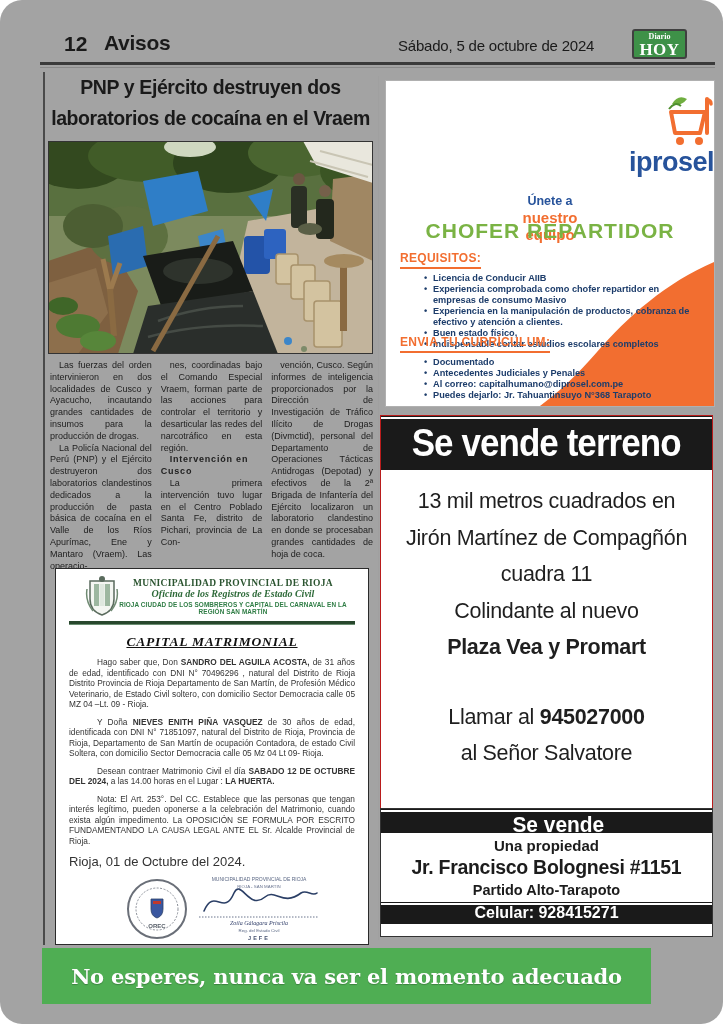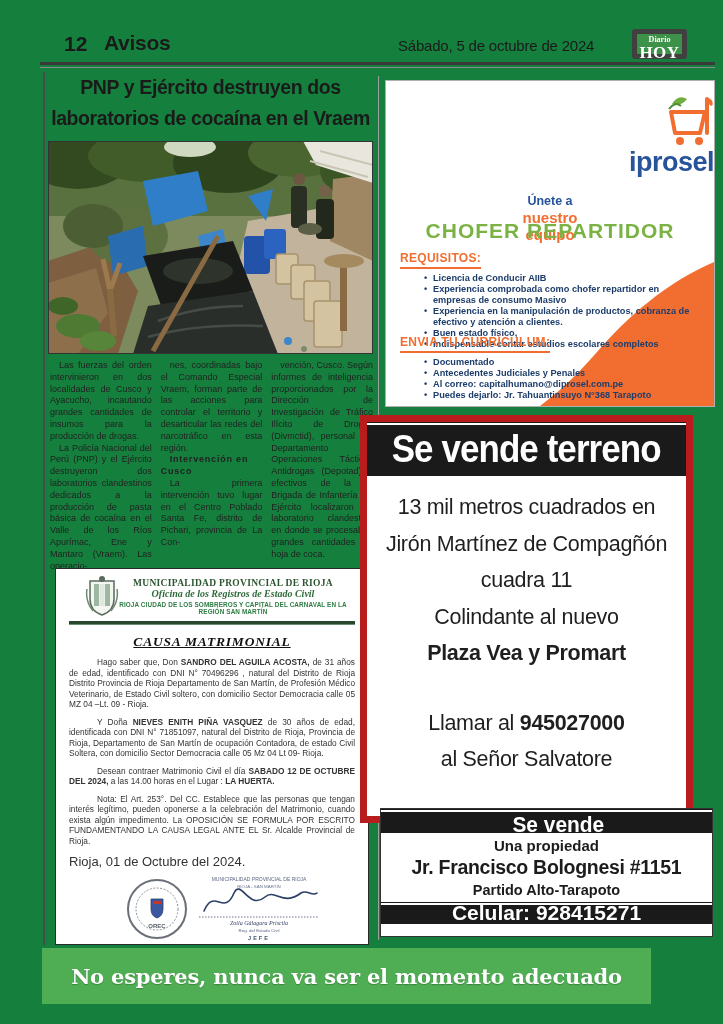--- a/index.html
+++ b/index.html
@@ -1,23 +1,23 @@
 <!DOCTYPE html>
 <html><head>
 <meta charset="utf-8">
 <style>
   * { margin:0; padding:0; box-sizing:border-box; }
   body { background:#ffffff; font-family:"Liberation Sans", sans-serif; }
-  .page { position:relative; width:723px; height:1024px; background:#15803d; overflow:hidden; }
+  .page { position:relative; width:723px; height:1024px; background:#a3a3a3; overflow:hidden;border-radius:22px; }
 
   
   .hdr-num { position:absolute; left:64px; top:32px; font-size:21px; font-weight:bold; color:#1a1a1a; }
   .hdr-sec { position:absolute; left:104px; top:31px; font-size:21px; font-weight:bold; color:#1a1a1a; letter-spacing:-0.3px;text-align:center; }
   .hdr-date { position:absolute; left:398px; top:37px; font-size:15px; color:#1a1a1a; letter-spacing:-0.2px; }
-  .hoy-logo { position:absolute; left:632px; top:29px; width:55px; height:30px; background:#3e9148; border:5px solid #404040; border-radius:3px; text-align:center; color:#fff; font-family:"Liberation Serif", serif; }
+  .hoy-logo { position:absolute; left:632px; top:29px; width:55px; height:30px; background:#3e9148; border:2px solid #404040; border-radius:3px; text-align:center; color:#fff; font-family:"Liberation Serif", serif; }
   .hoy-top { font-size:8px; font-weight:bold; line-height:9px; margin-top:1px; }
   .hoy-main { font-size:17px; font-weight:bold; line-height:17px; letter-spacing:0.5px; }
   .rule-thick { position:absolute; left:40px; top:62px; width:675px; height:3px; background:#3a3a3a; }
   .rule-thin { position:absolute; left:40px; top:67px; width:675px; height:1px; background:#8a8a8a; }
   .left-rule { position:absolute; left:43px; top:72px; width:2px; height:873px; background:#4a4a4a; }
   .col-divider { position:absolute; left:378px; top:76px; width:1px; height:864px; background:#a0a0a0; }
 
   
   .art-title { position:absolute; left:48px; top:72px; width:325px; text-align:center; font-size:19.5px; font-weight:bold; color:#1a1a1a; line-height:31px; letter-spacing:-0.4px; }
   .art-photo { position:absolute; left:48px; top:141px; width:325px; height:213px; }
@@ -52,37 +52,37 @@
   .ad-sect-title { position:absolute; left:14px; font-size:12px; font-weight:bold; color:#f26e30; border-bottom:2.5px solid #f26e30; padding-bottom:2px; letter-spacing:0.3px; z-index:2; }
   .req-title { top:170px; }
   .cv-title { top:254px; }
   .ad-list { position:absolute; left:38px; right:10px; list-style:none; z-index:2; }
   .req-list { top:192px; }
   .cv-list { top:276px; }
   .ad-list li { position:relative; font-size:9.2px; font-weight:bold; color:#1d3d6b; line-height:11px; padding-left:9px; }
   .ad-list li::before { content:"•"; position:absolute; left:0; top:0; }
 
   
-  .land-ad { position:absolute; left:360px; top:415px; width:333px; height:408px; border:7px solid #b91c1c; background:#fff; }
+  .land-ad { position:absolute; left:380px; top:415px; width:333px; height:408px; border:1px solid #b91c1c; background:#fff; }
   .band { position:relative; background:#1a1a1a; text-align:center; color:#fff; }
   .band::before { content:""; position:absolute; top:1px; left:0; right:0; height:1.5px; background:#fff; }
   .land-band { height:54px; }
   .land-band span { display:inline-block; font-size:38px; font-weight:bold; line-height:54px; letter-spacing:-1px; transform:scaleX(0.92); transform-origin:center; }
   .land-body { text-align:center; color:#1f1f1f; font-size:21.5px; line-height:36.5px; padding-top:13px; letter-spacing:-0.3px; }
   .land-call { margin-top:33px; }
 
   
   .prop-ad { position:absolute; left:380px; top:808px; width:333px; height:129px; border:1px solid #333; background:#fff; display:flex; flex-direction:column; }
   .prop-band { height:24px; flex:0 0 auto;padding-left:24px; }
   .prop-band span { display:inline-block; font-size:22px; font-weight:bold; line-height:31px; transform:scaleX(0.95); }
   .prop-l1 { text-align:center; font-size:15px; font-weight:bold; color:#1c1c1c; margin-top:4px; }
   .prop-l2 { text-align:center; font-size:19.5px; font-weight:bold; color:#1c1c1c; margin-top:2px; letter-spacing:-0.3px; }
   .prop-l3 { text-align:center; font-size:14.5px; font-weight:bold; color:#1c1c1c; margin-top:3px; }
   .prop-phone { margin-top:4px; height:22px; flex:0 0 auto; }
-  .prop-phone span { display:inline-block; font-size:21px; font-weight:bold; line-height:21px; }
+  .prop-phone span { display:inline-block; font-size:16px; font-weight:bold; line-height:21px; }
 
   
   .footer-banner { position:absolute; left:42px; top:948px; width:609px; height:56px; background:#4fae53; display:flex; align-items:center; justify-content:center; }
   .footer-banner span { font-family:"DejaVu Serif", serif; font-weight:bold; font-size:21px; color:#ffffff; letter-spacing:-0.2px; text-shadow:0 1px 1px rgba(0,0,0,0.25); }
 </style>
 </head>
 <body>
 
 <div class="page">
 
@@ -181,21 +181,21 @@
         <circle cx="17" cy="4" r="3" fill="#5a6b5d"></circle>
         <path d="M2,14 Q0,26 8,36 M32,14 Q34,26 26,36" stroke="#6f8a72" stroke-width="1.5" fill="none"></path>
       </svg>
       <div class="ed-head-text">
         <div class="ed-org">MUNICIPALIDAD PROVINCIAL DE RIOJA</div>
         <div class="ed-office">Oficina de los Registros de Estado Civil</div>
         <div class="ed-motto">RIOJA CIUDAD DE LOS SOMBREROS Y CAPITAL DEL CARNAVAL EN LA REGIÓN SAN MARTÍN</div>
       </div>
     </div>
     <div class="ed-rule"></div>
-    <div class="ed-title">CAUSA MATRIMONIAL</div>
+    <div class="ed-title">CAPITAL MATRIMONIAL</div>
     <p class="ed-p"><span>Hago saber que, Don </span><b>SANDRO DEL AGUILA ACOSTA,</b><span> de 31 años de edad, identificado con DNI N° 70496296 , natural del Distrito de Rioja Distrito Provincia de Rioja Departamento de San Martín, de Profesión Médico Veterinario, de Estado Civil soltero, con domicilio Sector Democracia calle 05 MZ 04 –Lt. 09 - Rioja.</span></p>
     <p class="ed-p"><span>Y Doña </span><b>NIEVES ENITH PIÑA VASQUEZ</b><span> de 30 años de edad, identificada con DNI N° 71851097, natural del Distrito de Rioja, Provincia de Rioja, Departamento de San Martín de ocupación Contadora, de estado Civil Soltera, con domicilio Sector Democracia calle 05 Mz 04 Lt 09- Rioja.</span></p>
     <p class="ed-p"><span>Desean contraer Matrimonio Civil el día </span><b>SABADO 12 DE OCTUBRE DEL 2024,</b><span> a las 14.00 horas en el Lugar : </span><b>LA HUERTA.</b></p>
     <p class="ed-p">Nota: El Art. 253°. Del CC. Establece que las personas que tengan interés legítimo, pueden oponerse a la celebración del Matrimonio, cuando exista algún impedimento. La OPOSICIÓN SE FORMULA POR ESCRITO FUNDAMENTANDO LA CAUSA LEGAL ANTE EL Sr. Alcalde Provincial de Rioja.</p>
     <div class="ed-date">Rioja, 01 de Octubre del 2024.</div>
     <div class="ed-sig">
       <svg width="290" height="72" viewBox="0 0 290 72" xmlns="http://www.w3.org/2000/svg">
         <g>
           <circle cx="88" cy="38" r="29" fill="none" stroke="#6a6f78" stroke-width="2"></circle>
           <circle cx="88" cy="38" r="21" fill="none" stroke="#8b9099" stroke-width="1" stroke-dasharray="2,1.5"></circle>

